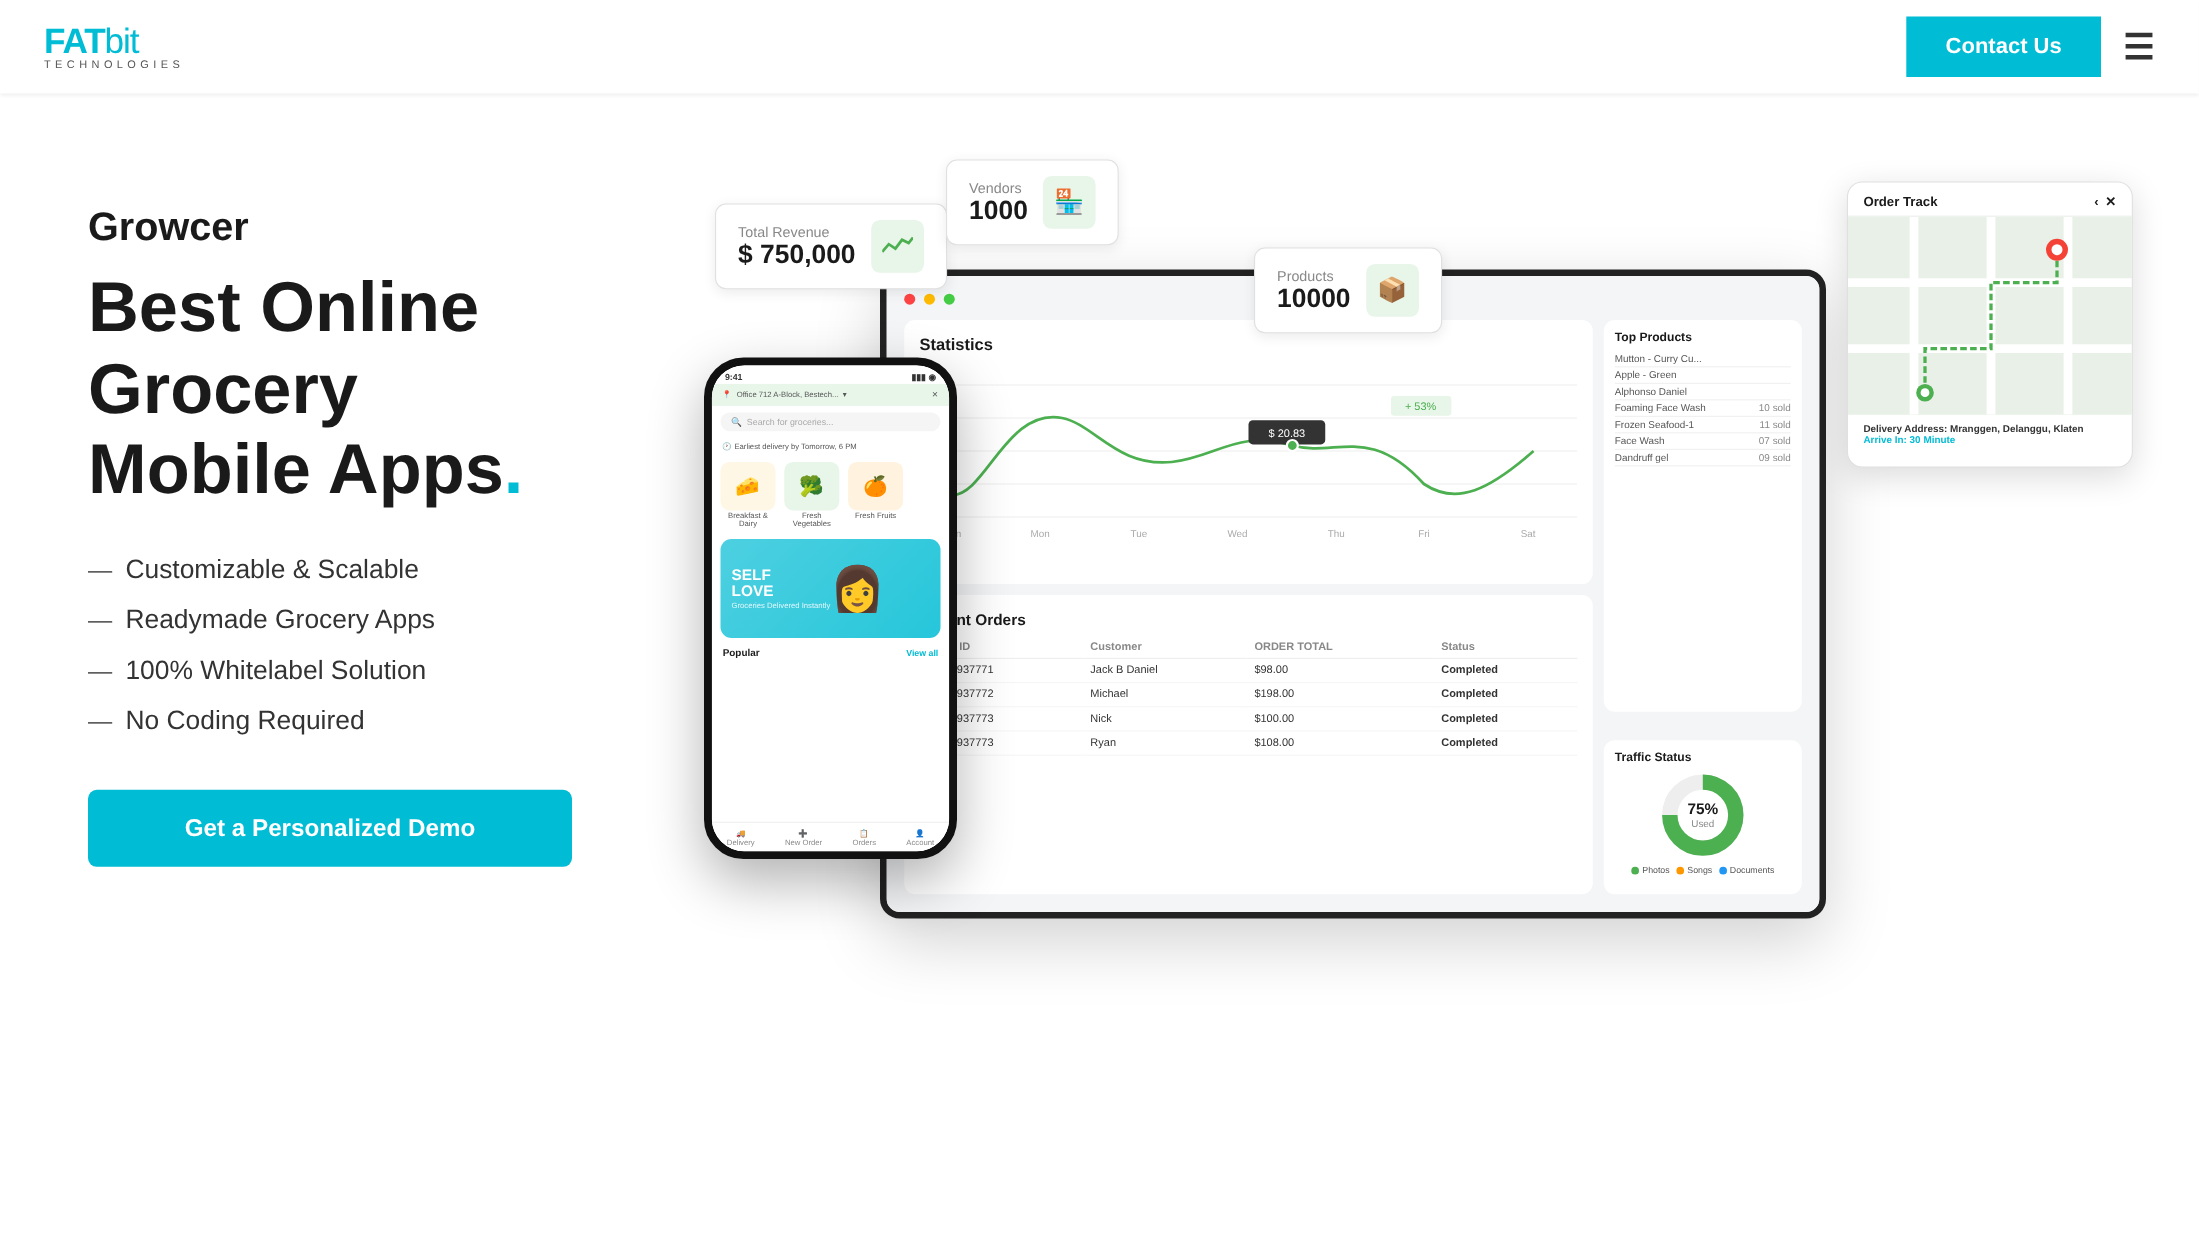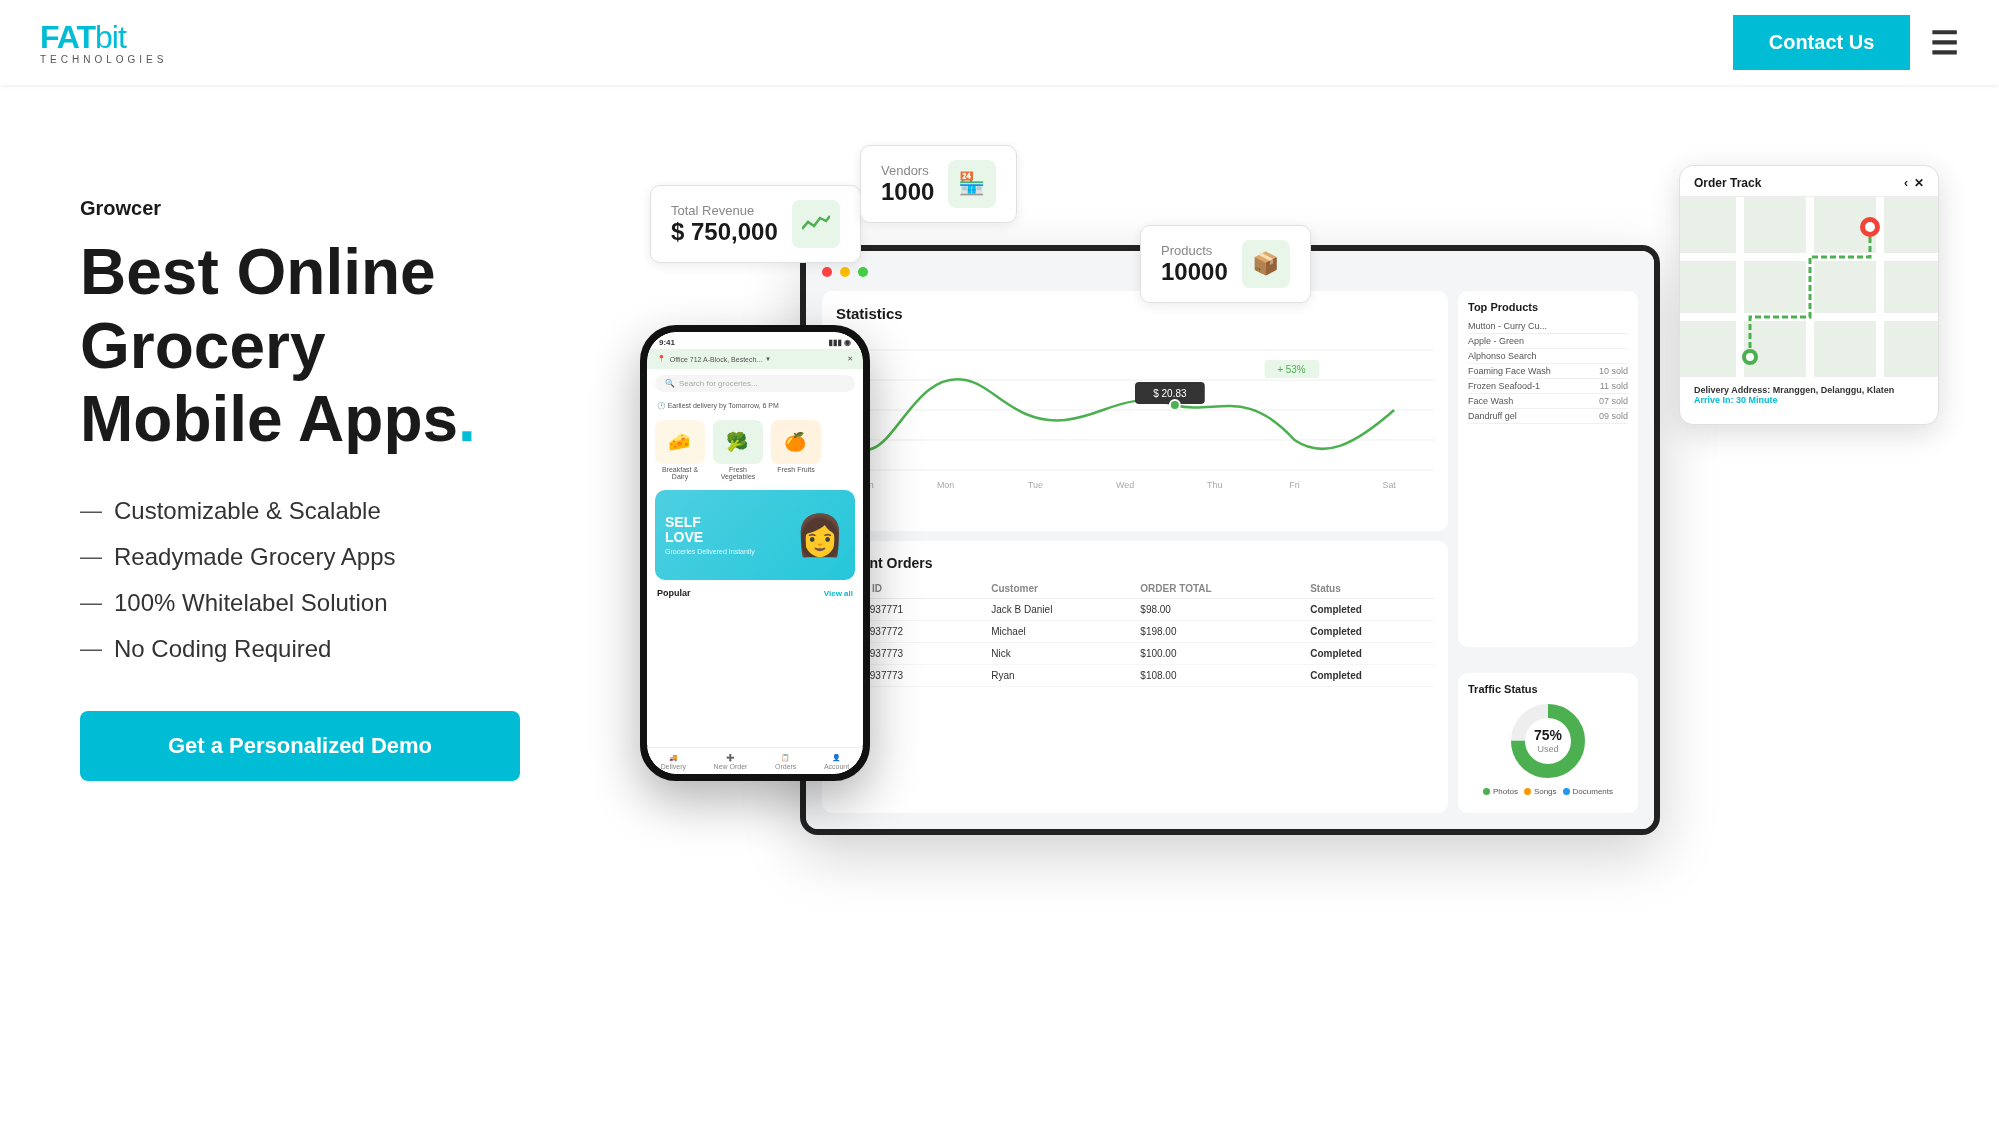--- a/index.html
+++ b/index.html
@@ -44,25 +44,24 @@
       min-height: 1040px;
       position: relative;
       overflow: hidden;
     }
     .hero-left {
       flex: 0 0 580px;
       padding-top: 40px;
       z-index: 2;
     }
     .brand-name {
-      font-size: 20px;
+      font-size: 36px;
       font-weight: 700;
       color: #1a1a1a;
       margin-bottom: 16px;
-      margin-top: 12px;
     }
     .hero-title {
       font-size: 64px;
       font-weight: 800;
       color: #1a1a1a;
       line-height: 1.15;
       margin-bottom: 40px;
     }
     .hero-title .dot { color: #00bcd4; }
     .feature-list { list-style: none; margin-bottom: 48px; }
@@ -355,21 +354,21 @@
       font-size: 18px;
     }
     .cat-label { font-size: 7px; color: #555; text-align: center; }
     .phone-banner {
       margin: 4px 8px;
       background: linear-gradient(135deg, #4dd0e1, #26c6da);
       border-radius: 10px;
       padding: 10px;
       display: flex;
       align-items: center;
-      justify-content: space-between;
+      justify-content: flex-start;
       height: 90px;
     }
     .banner-text h4 { font-size: 14px; font-weight: 900; color: #fff; line-height: 1.1; }
     .banner-text p { font-size: 7px; color: rgba(255,255,255,0.85); margin-top: 3px; }
     .banner-figure { font-size: 40px; }
     .phone-popular {
       padding: 4px 10px;
       font-size: 9px;
       font-weight: 700;
       color: #1a1a1a;
@@ -595,21 +594,21 @@
               <div id="products-list">
                   <div class="product-item">
                     <span>Mutton - Curry Cu...</span>
                     <span class="sold"></span>
                   </div>
                   <div class="product-item">
                     <span>Apple - Green</span>
                     <span class="sold"></span>
                   </div>
                   <div class="product-item">
-                    <span>Alphonso Search</span>
+                    <span>Alphonso Daniel</span>
                     <span class="sold"></span>
                   </div>
                   <div class="product-item">
                     <span>Foaming Face Wash</span>
                     <span class="sold">10 sold</span>
                   </div>
                   <div class="product-item">
                     <span>Frozen Seafood-1</span>
                     <span class="sold">11 sold</span>
                   </div>

